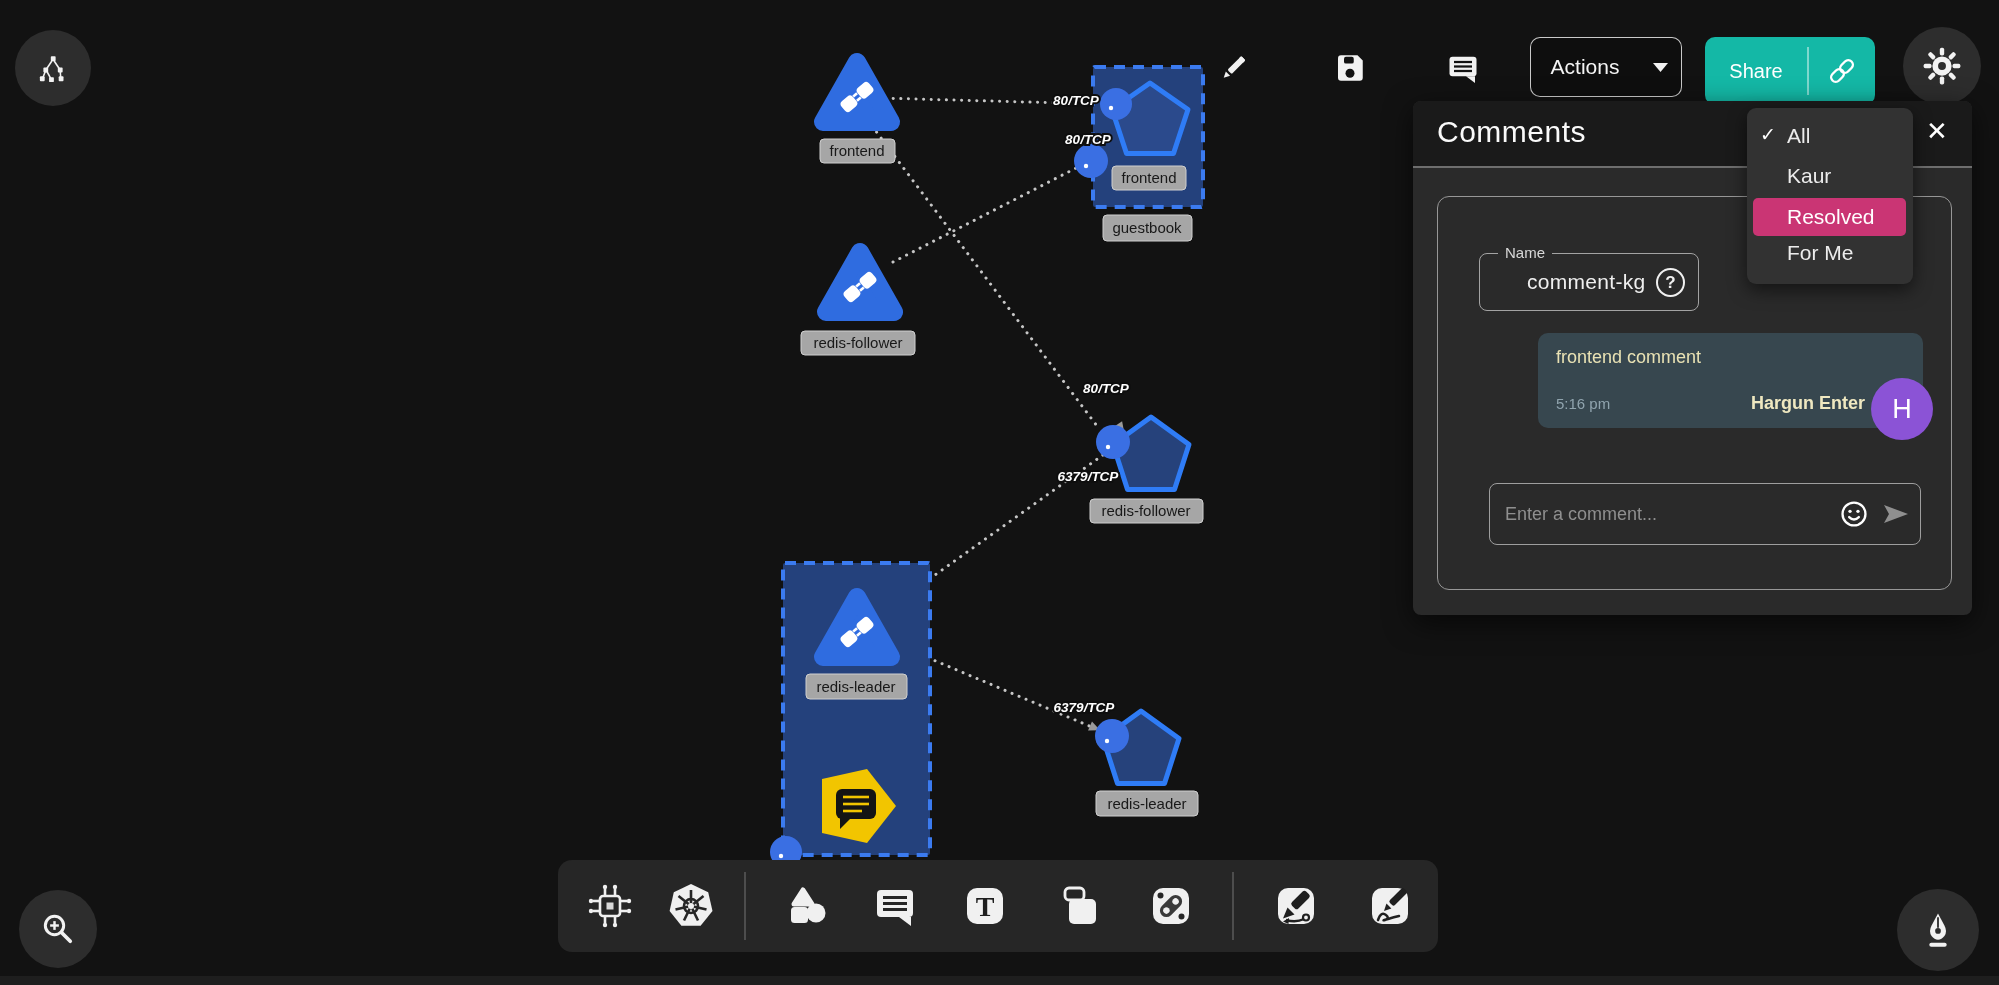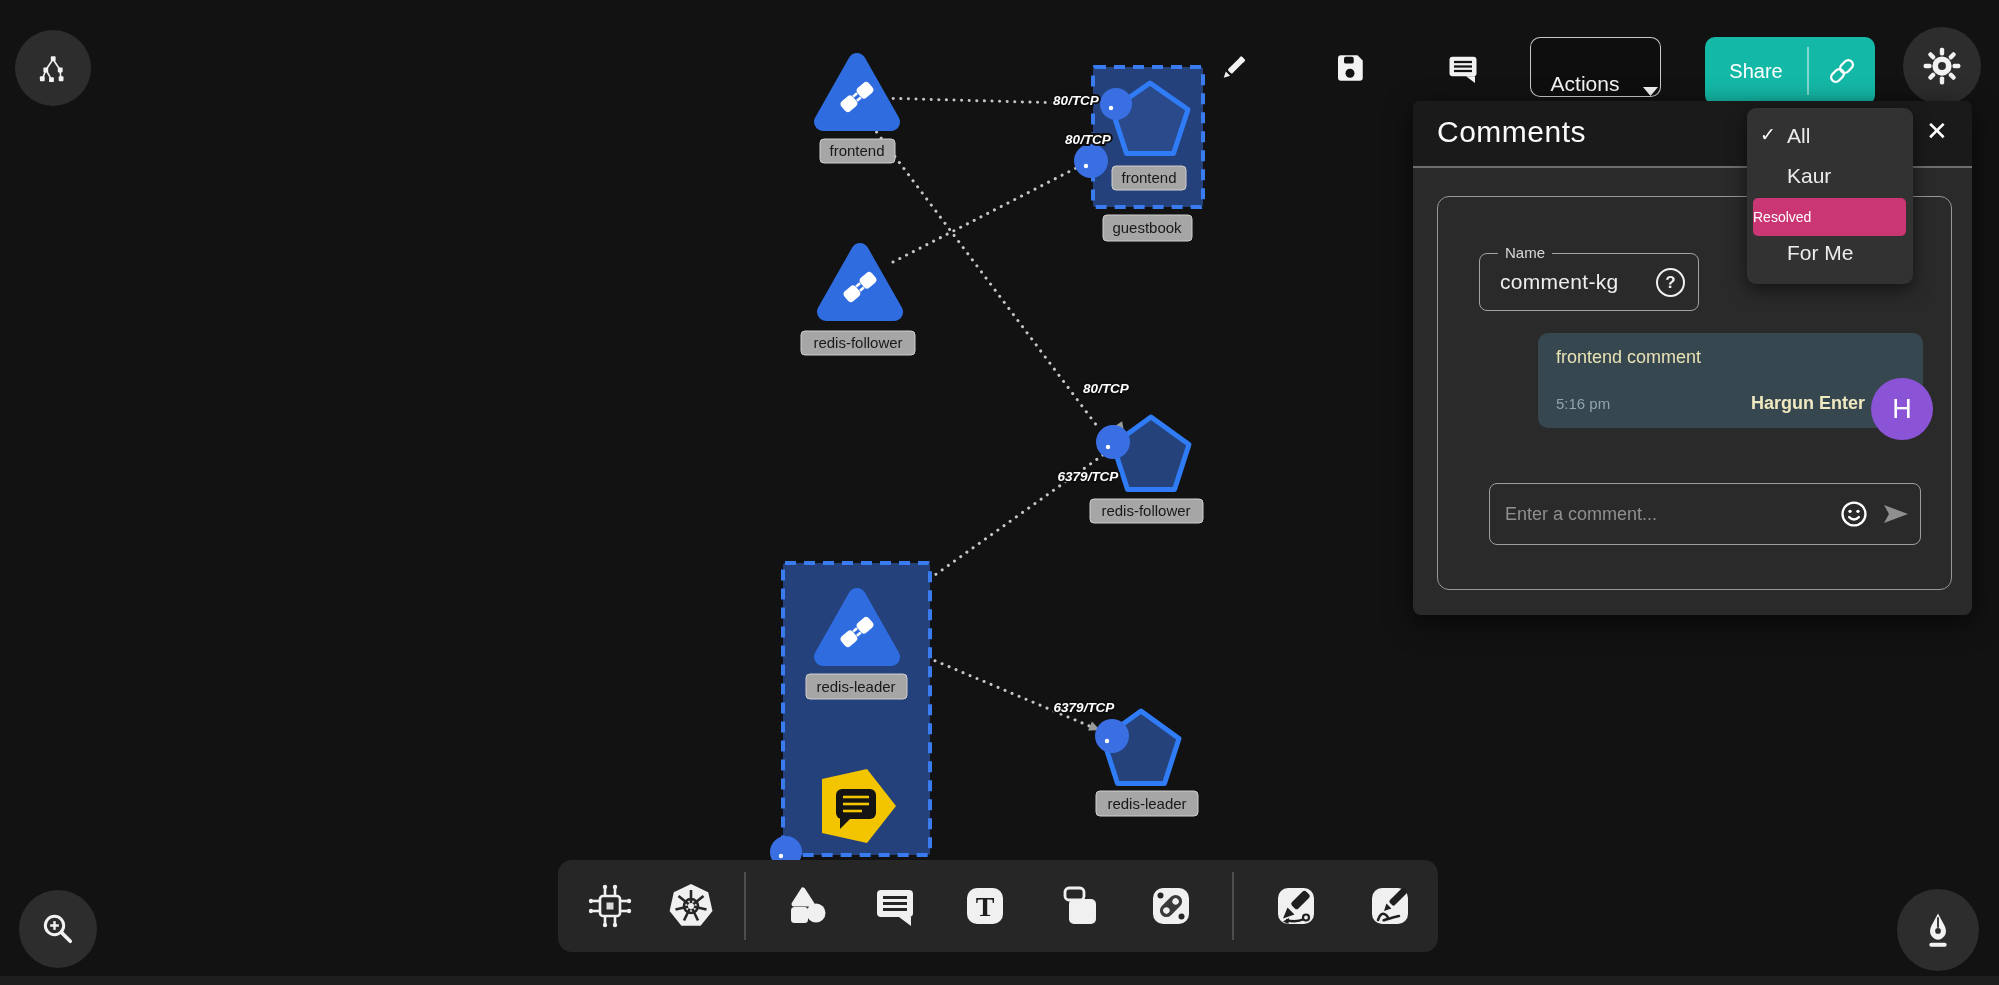--- a/index.html
+++ b/index.html
@@ -16,23 +16,23 @@
   
   .circle-btn {
     position:absolute; background:#2d2d2d; border-radius:50%;
     display:flex; align-items:center; justify-content:center;
   }
 
   
   .top-icon { position:absolute; width:38px; height:38px; display:flex; align-items:center; justify-content:center; }
 
   .actions-btn {
-    position:absolute; left:1530px; top:37px; width:131px; height:60px;
+    position:absolute; left:1530px; top:37px; width:152px; height:60px;
     border:1.6px solid rgba(235,235,235,.85); border-radius:10px;
-    display:flex; align-items:flex-end; background:rgba(10,10,10,.35);
+    display:flex; align-items:center; background:rgba(10,10,10,.35);
   }
   .actions-label { width:108px; display:flex; align-items:center; justify-content:center; font-size:21px; color:#f4f4f4; }
   .actions-divider { width:1.5px; background:rgba(170,180,200,.55); margin:0; }
   .actions-caret { flex:1; display:flex; align-items:center; justify-content:center; }
 
   .share-btn {
     position:absolute; left:1705px; top:37px; width:170px; height:68px;
     background:var(--teal); border-radius:10px; display:flex; align-items:stretch;
   }
   .share-label { width:102px; display:flex; align-items:center; justify-content:center; font-size:20px; color:#fff; }
@@ -54,21 +54,21 @@
     display:flex; align-items:center; justify-content:center; cursor:pointer; }
 
   .panel-card {
     position:absolute; left:24px; top:95px; width:515px; height:394px;
     border:1.4px solid #979797; border-radius:12px;
   }
 
   .name-field {
     position:absolute; left:41px; top:56px; width:220px; height:58px;
     border:1.4px solid #a3a3a3; border-radius:8px;
-    display:flex; align-items:center;
+    display:flex; align-items:center;padding-left:27px;
   }
   .name-label {
     position:absolute; top:-10px; left:18px; padding:0 7px; background:#2a2a2a;
     font-size:15px; color:#d8d8d8;
   }
   .name-value { margin-left:20px; font-size:21px; color:#efefef; letter-spacing:.3px; }
   .help-icon {
     position:absolute; right:13px; top:14px; width:29px; height:29px; border:2.6px solid #f0f0f0;
     border-radius:50%; color:#f0f0f0; font-weight:700; font-size:17px;
     display:flex; align-items:center; justify-content:center;
@@ -102,22 +102,22 @@
   
   .filter-menu {
     position:absolute; left:1747px; top:108px; width:166px; height:176px;
     background:#323232; border-radius:9px; box-shadow:0 6px 18px rgba(0,0,0,.55);
     z-index:7; padding-top:8px;
   }
   .menu-item { position:relative; height:40px; display:flex; align-items:center; font-size:21px; color:#ececec; padding-left:40px; cursor:pointer; }
   .menu-check { position:absolute; left:13px; top:7px; font-size:19px; color:#fff; }
   .menu-item-pill {
     position:absolute; left:6px; top:90px; width:153px; height:38px;
-    background:var(--pink); border-radius:5px; color:#fff; font-size:14px;
-    display:flex; align-items:center; cursor:pointer;
+    background:var(--pink); border-radius:5px; color:#fff; font-size:21px;
+    display:flex; align-items:center; padding-left:34px; cursor:pointer;
   }
 
   
   .toolbar {
     position:absolute; left:558px; top:860px; width:880px; height:92px;
     background:#262626; border-radius:14px; z-index:2;
   }
   .tb-icon { position:absolute; top:22px; width:48px; height:48px; }
   .tb-div { position:absolute; top:12px; width:2px; height:68px; background:#4d4d4d; }
 

